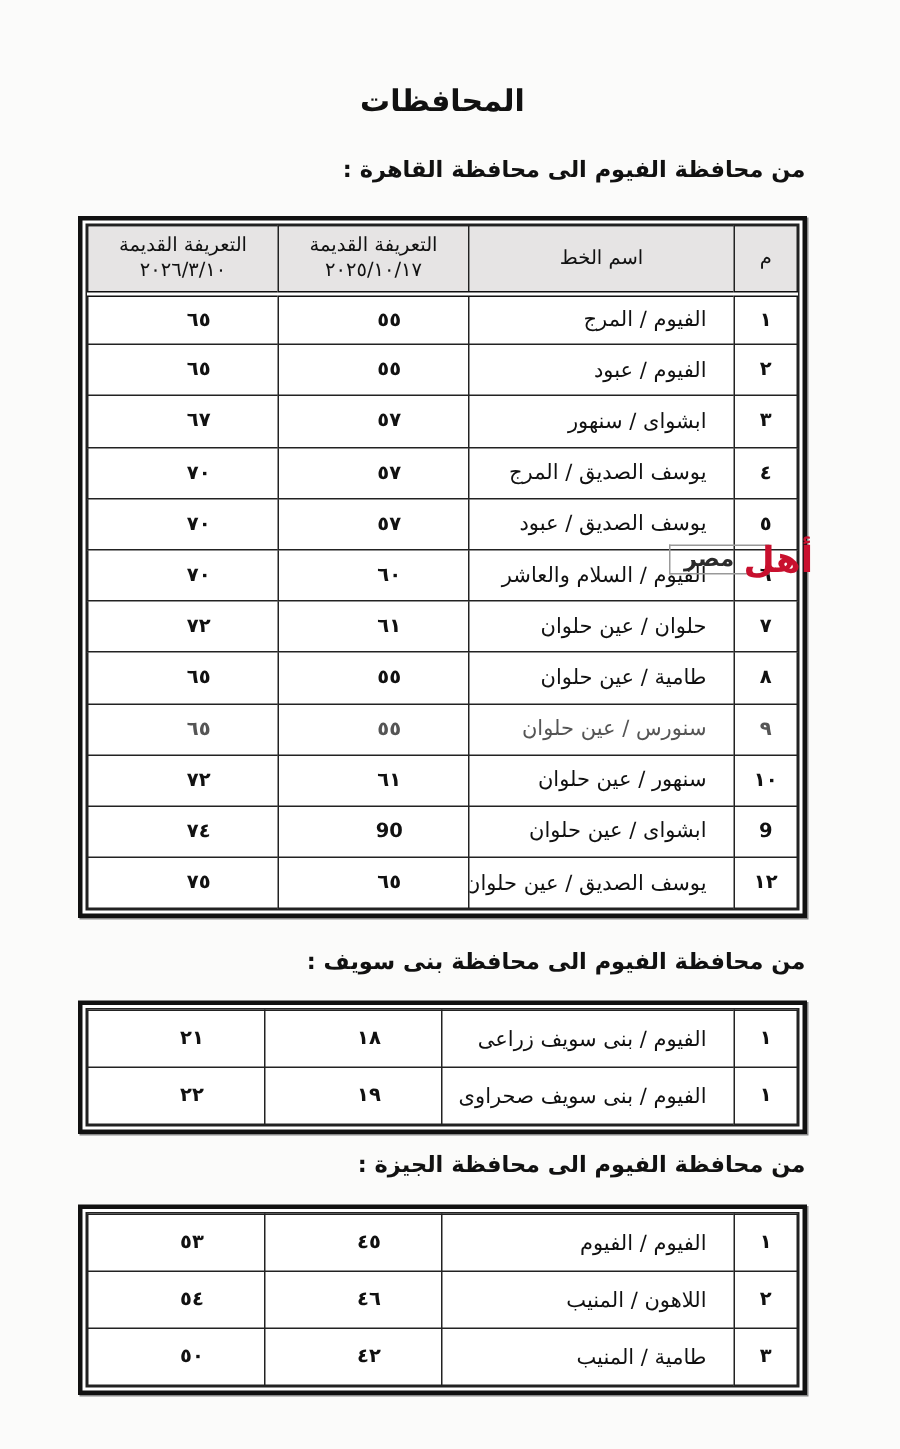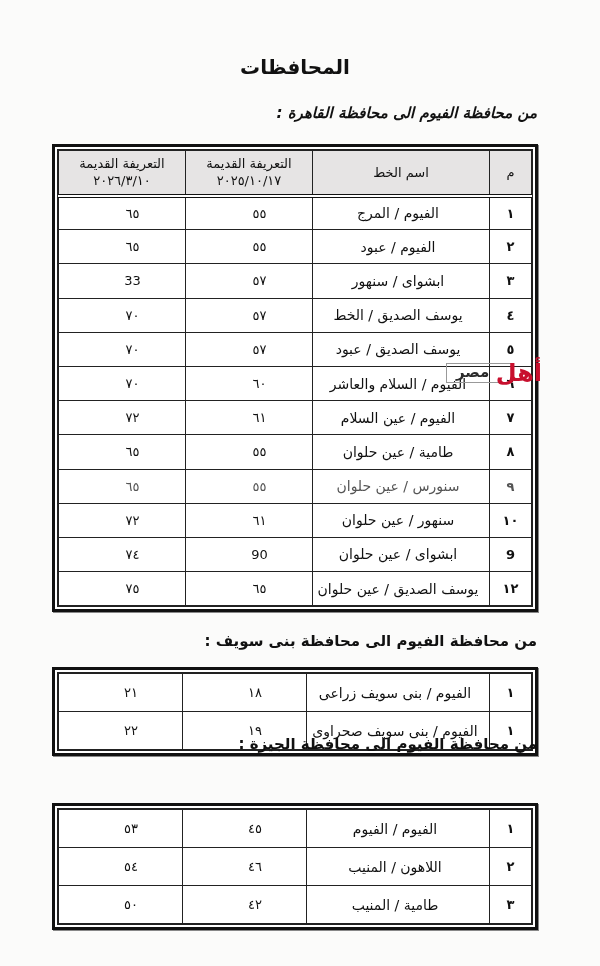--- a/index.html
+++ b/index.html
@@ -33,22 +33,22 @@
     td, th {
       border: 1px solid #222; padding: 0; text-align: center;
       font-size: 13px; font-weight: normal; overflow: hidden; white-space: nowrap;
     }
     th {
       background: #e6e4e4; font-size: 13px; line-height: 17px;
     }
     thead tr { height: 45px; }
     thead th { border-bottom: 4px double #111; }
     td.col-m { width: 41px; font-weight: bold; }
-    td.col-name { width: 176px; padding-right: 6px; font-size: 14px; }
-    td.col-old, td.col-new { font-weight: normal; padding-left: 21px; }
+    td.col-name { width: 176px; text-align: right; padding-right: 18px; font-size: 14px; }
+    td.col-old, td.col-new { font-weight: bold; padding-left: 21px; }
     th.col-m { width: 41px; }
     th.col-name { width: 176px; }
     .t1 tbody tr { height: 34.2px; }
     .t2 tbody tr { height: 38px; }
     .t3 tbody tr { height: 38px; }
     .muted td { color: #555; }
     .watermark {
       position: absolute; left: 446px; top: 363px; width: 100px; height: 26px;
       pointer-events: none;
     }
@@ -63,21 +63,21 @@
     .wm-text-dark {
       position: absolute; left: 10px; top: 0px; font-size: 15px; font-weight: bold;
       color: #2b2b2b; direction: rtl;
     }
   </style>
 </head>
 <body>
 
 <div class="page-title">المحافظات</div>
 
-<div class="section-heading" style="top:104px;font-style:italic;">من محافظة الفيوم الى محافظة القاهرة :</div>
+<div class="section-heading" style="top:104px;">من محافظة الفيوم الى محافظة القاهرة :</div>
 
 <div class="tbl-wrap" style="top:144px;">
   <div class="tbl-inner">
     <table class="t1">
       <thead>
         <tr>
           <th class="col-m">م</th>
           <th class="col-name">اسم الخط</th>
           <th class="col-old">
             <div>التعريفة القديمة</div>
@@ -99,43 +99,43 @@
         <tr>
           <td class="col-m">٢</td>
           <td class="col-name">الفيوم / عبود</td>
           <td class="col-old">٥٥</td>
           <td class="col-new">٦٥</td>
         </tr>
         <tr>
           <td class="col-m">٣</td>
           <td class="col-name">ابشواى / سنهور</td>
           <td class="col-old">٥٧</td>
-          <td class="col-new">33</td>
+          <td class="col-new">٦٧</td>
         </tr>
         <tr>
           <td class="col-m">٤</td>
-          <td class="col-name">يوسف الصديق / الخط</td>
+          <td class="col-name">يوسف الصديق / المرج</td>
           <td class="col-old">٥٧</td>
           <td class="col-new">٧٠</td>
         </tr>
         <tr>
           <td class="col-m">٥</td>
           <td class="col-name">يوسف الصديق / عبود</td>
           <td class="col-old">٥٧</td>
           <td class="col-new">٧٠</td>
         </tr>
         <tr>
           <td class="col-m">٦</td>
           <td class="col-name">الفيوم / السلام والعاشر</td>
           <td class="col-old">٦٠</td>
           <td class="col-new">٧٠</td>
         </tr>
         <tr>
           <td class="col-m">٧</td>
-          <td class="col-name">الفيوم / عين السلام</td>
+          <td class="col-name">حلوان / عين حلوان</td>
           <td class="col-old">٦١</td>
           <td class="col-new">٧٢</td>
         </tr>
         <tr>
           <td class="col-m">٨</td>
           <td class="col-name">طامية / عين حلوان</td>
           <td class="col-old">٥٥</td>
           <td class="col-new">٦٥</td>
         </tr>
         <tr class="muted">
@@ -189,21 +189,21 @@
           <td class="col-m">١</td>
           <td class="col-name">الفيوم / بنى سويف صحراوى</td>
           <td class="col-old">١٩</td>
           <td class="col-new">٢٢</td>
         </tr>
       </tbody>
     </table>
   </div>
 </div>
 
-<div class="section-heading" style="top:735px;text-align:center;">من محافظة الفيوم الى محافظة الجيزة :</div>
+<div class="section-heading" style="top:767px;text-align:center;">من محافظة الفيوم الى محافظة الجيزة :</div>
 
 <div class="tbl-wrap" style="top:803px;">
   <div class="tbl-inner">
     <table class="t3">
       <tbody>
         <tr>
           <td class="col-m">١</td>
           <td class="col-name">الفيوم / الفيوم</td>
           <td class="col-old">٤٥</td>
           <td class="col-new">٥٣</td>

